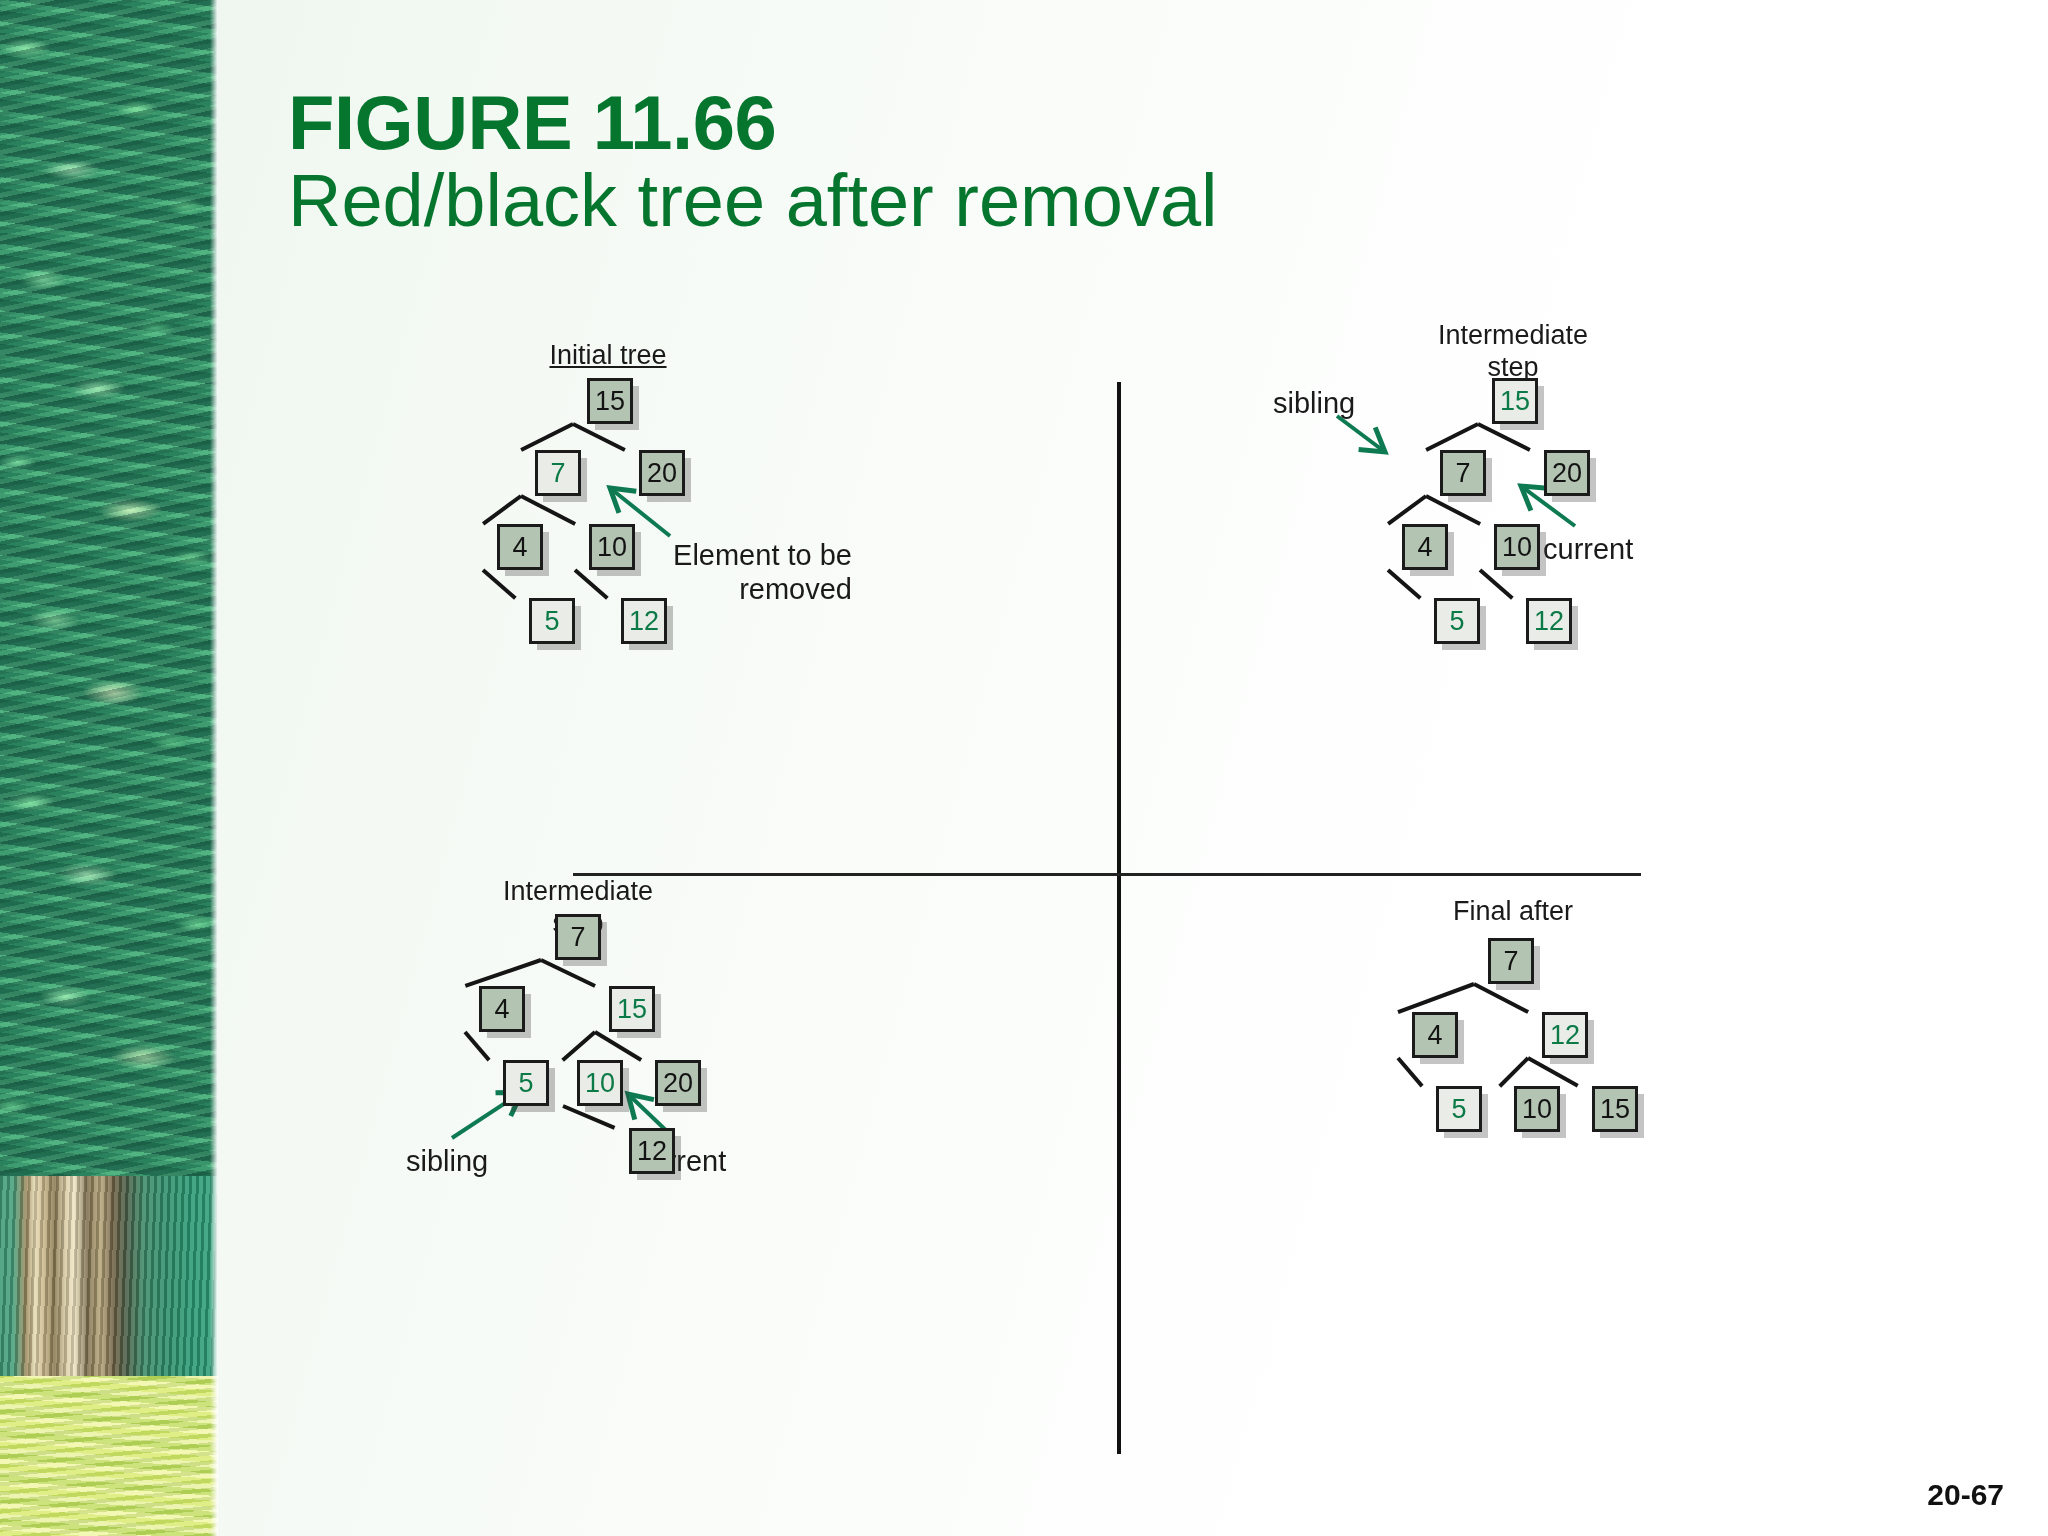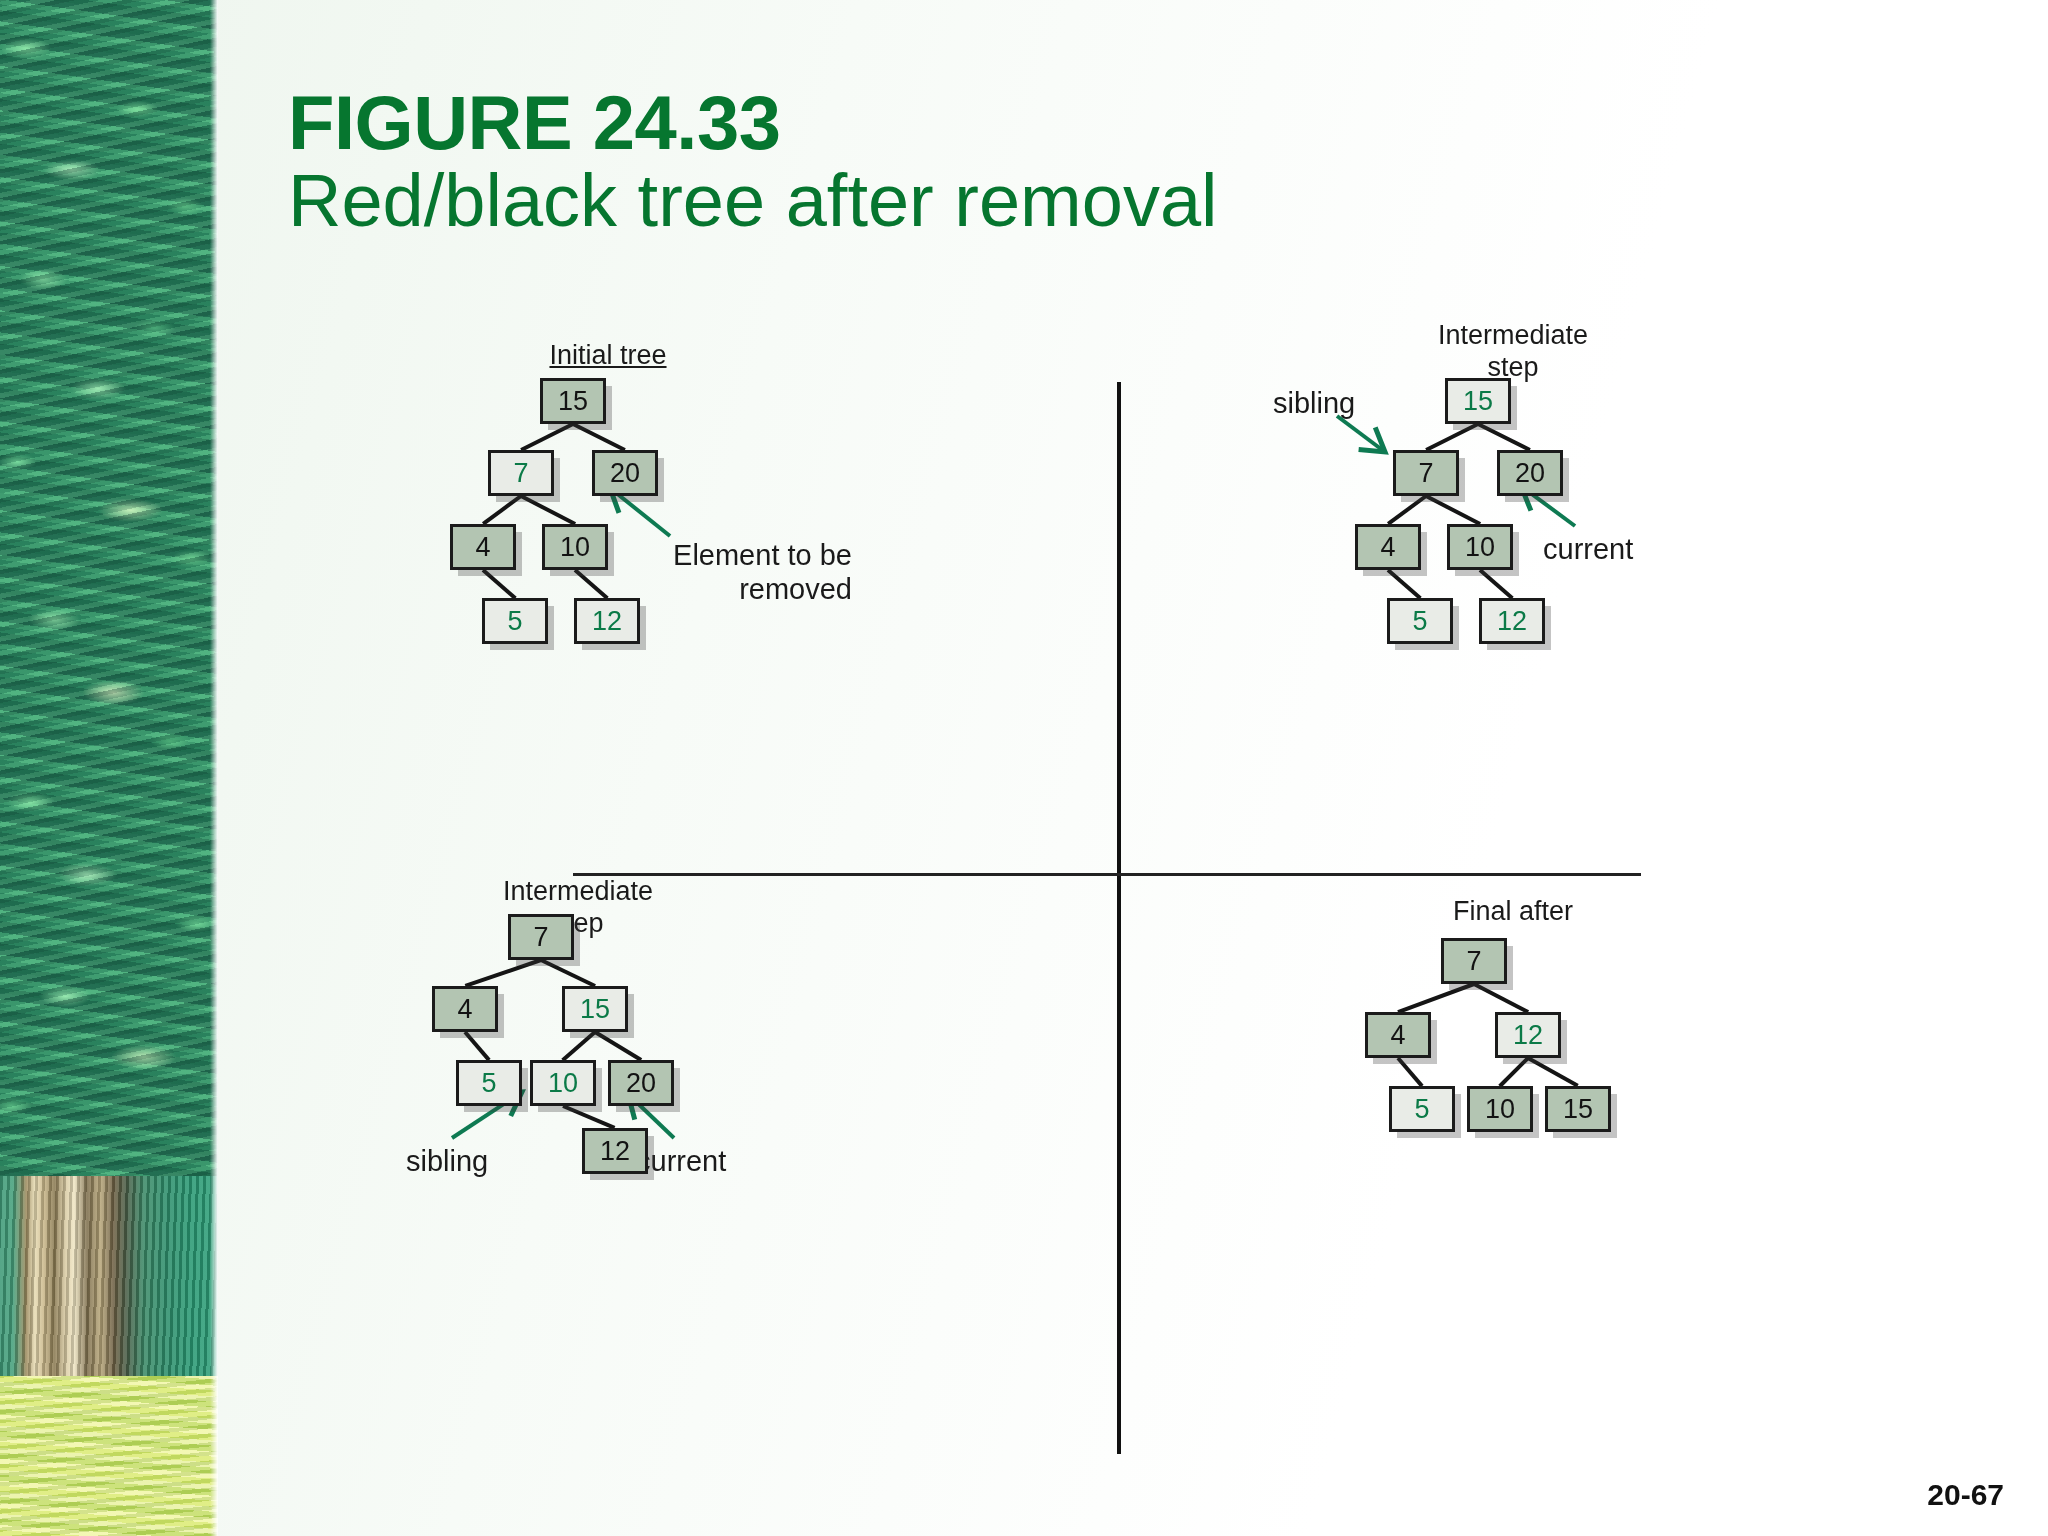--- a/index.html
+++ b/index.html
@@ -164,31 +164,32 @@
     text-align: center;
     font-size: 27px;
     color: #1a1a1a;
     line-height: 1.18;
     white-space: pre-line;
   }
 
   
   .node {
     position: absolute;
-    width: 66px;
+    width: 46px;
     height: 46px;
     box-sizing: border-box;
     border: 3px solid #1b1b1b;
     display: flex;
     align-items: center;
     justify-content: center;
     font-size: 27px;
     line-height: 1;
     box-shadow: 7px 7px 0 -1px rgba(60,60,60,0.30);
     z-index: 3;
+    margin-left: 47px;
   }
   .node.black {
     background: #b3c5b2;
     color: #131313;
   }
   .node.red {
     background: #e9ece7;
     color: #0b7a47;
   }
 
@@ -235,21 +236,21 @@
 <div id="slide">
 
   <div id="sidebar-image">
     <div class="foliage"></div>
     <div class="trunk-band"></div>
     <div class="grass-band"></div>
     <div class="sidebar-edge"></div>
   </div>
 
   <div id="title-block">
-    <div id="figure-title">FIGURE 24.33</div>
+    <div id="figure-title">FIGURE 11.66</div>
     <div id="figure-subtitle">Red/black tree after removal</div>
   </div>
 
   <div id="figure">
     <div class="divider-v"></div>
     <div class="divider-h"></div>
 
   <div class="panel" style="left: 0px; top: 0px; width: 900px; height: 533px;">
         <div class="panel-title" style="left: 230px; top: 0px; width: 320px; text-decoration: underline;">Initial tree</div>
         <div class="edge" style="left: 355px; top: 82px; width: 58.1378px; transform: rotate(153.435deg);"></div>

